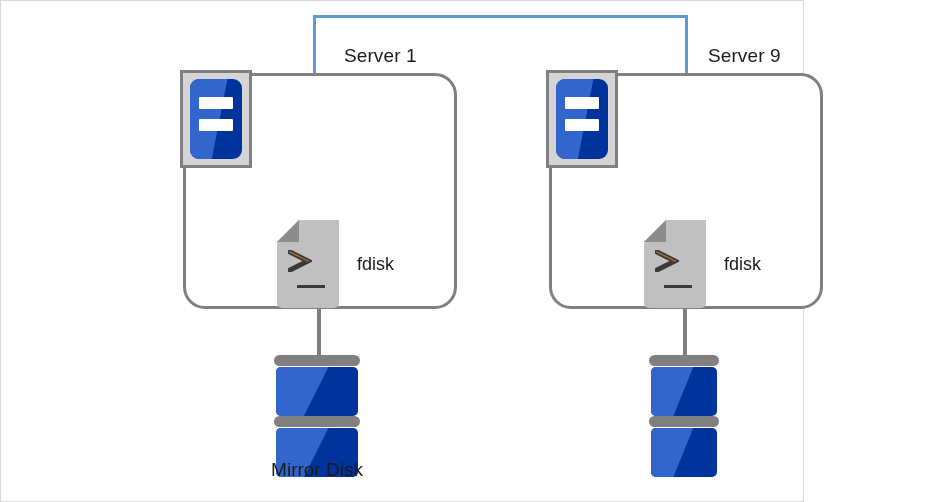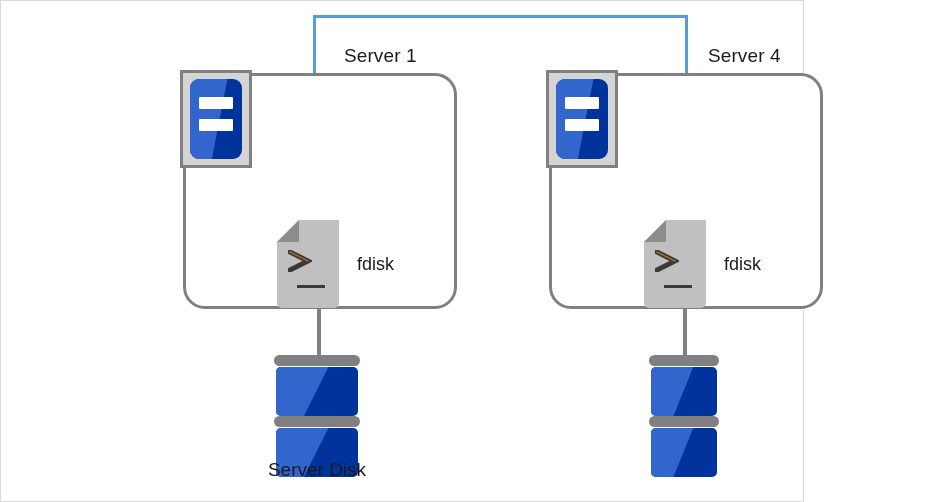--- a/index.html
+++ b/index.html
@@ -192,23 +192,23 @@
     <div class="disk-bar" style="left:0; top:0; width:86px;"></div>
     <div class="disk-block" style="left:2px; top:12px; width:82px;">
       <div class="disk-block-light"></div>
     </div>
     <div class="disk-bar" style="left:0; top:61px; width:86px;"></div>
     <div class="disk-block" style="left:2px; top:73px; width:82px;">
       <div class="disk-block-light"></div>
     </div>
   </div>
 
-  <div class="disk-label" style="left:236px; top:458px; width:160px;">Server Disk</div>
-
-  <div class="srv-label" style="left:707px; top:44px;">Server 4</div>
+  <div class="disk-label" style="left:236px; top:458px; width:160px;">Mirror Disk</div>
+
+  <div class="srv-label" style="left:707px; top:44px;">Server 9</div>
 
   <div class="server-box" style="left:548px; top:72px; width:274px; height:236px;"></div>
 
   <div class="srv-badge" style="left:545px; top:69px;">
     <div class="srv-badge-inner">
       <div class="srv-badge-light"></div>
       <div class="srv-bar srv-bar-1"></div>
       <div class="srv-bar srv-bar-2"></div>
     </div>
   </div>

